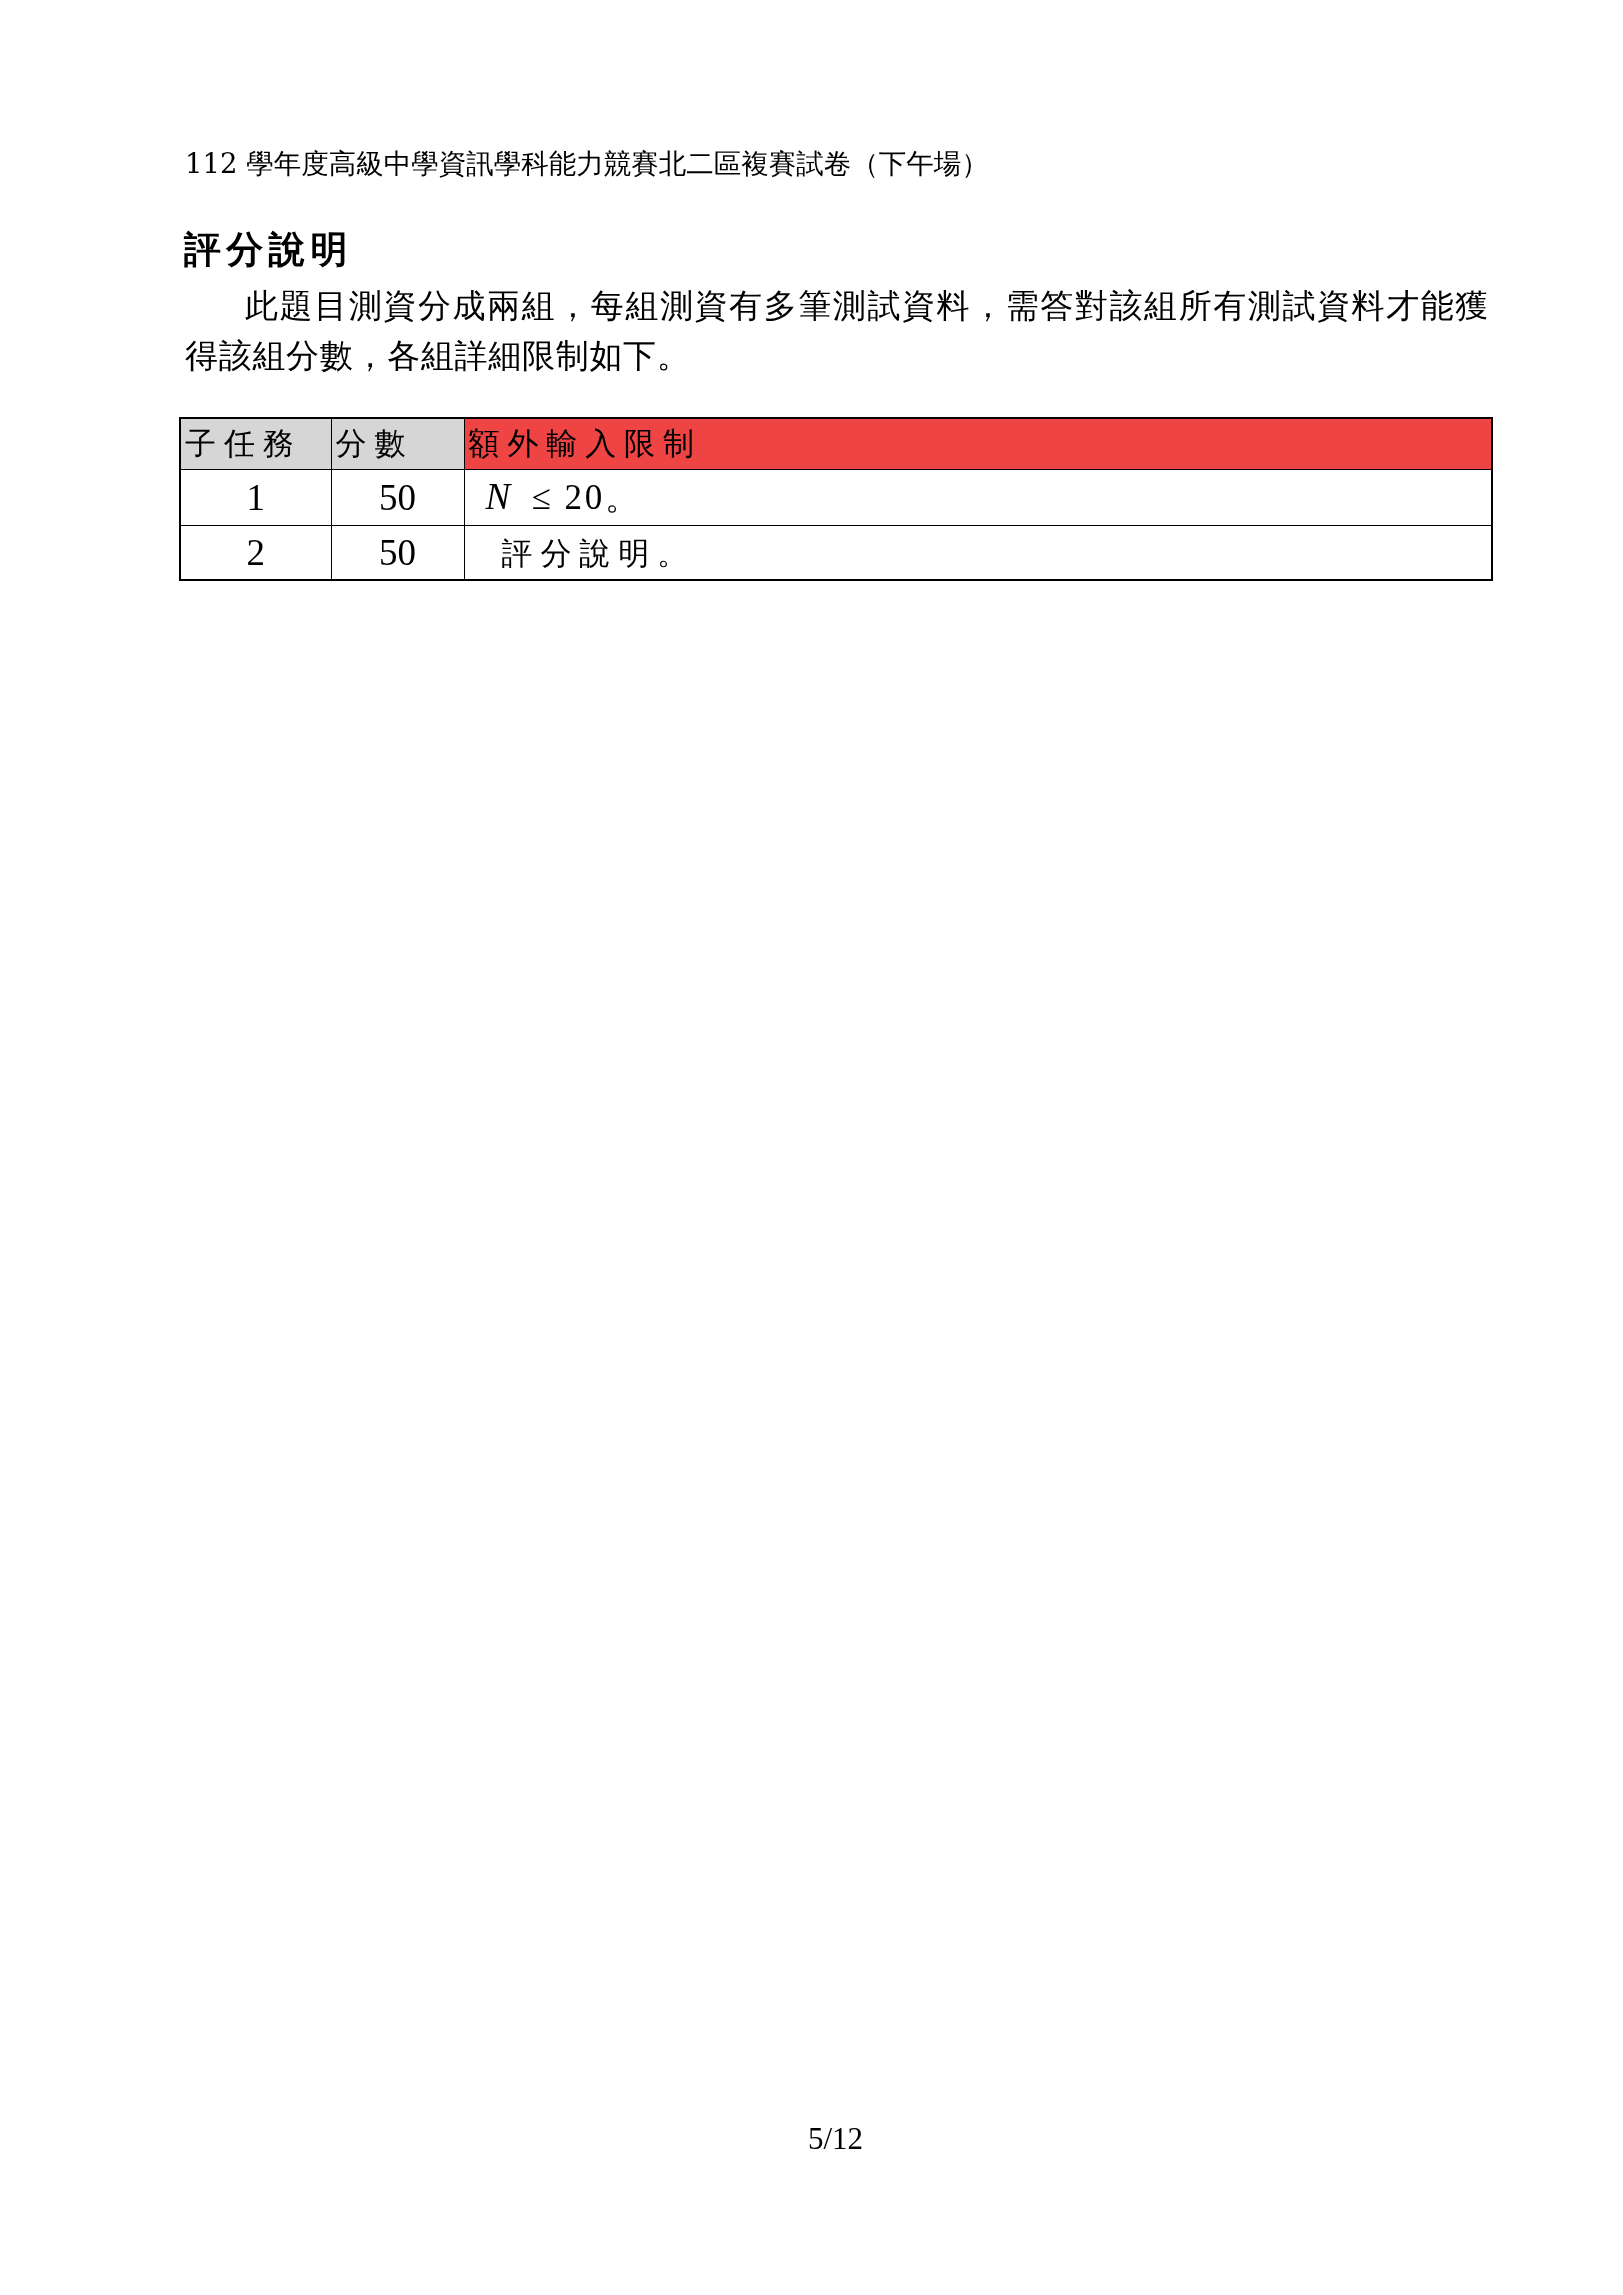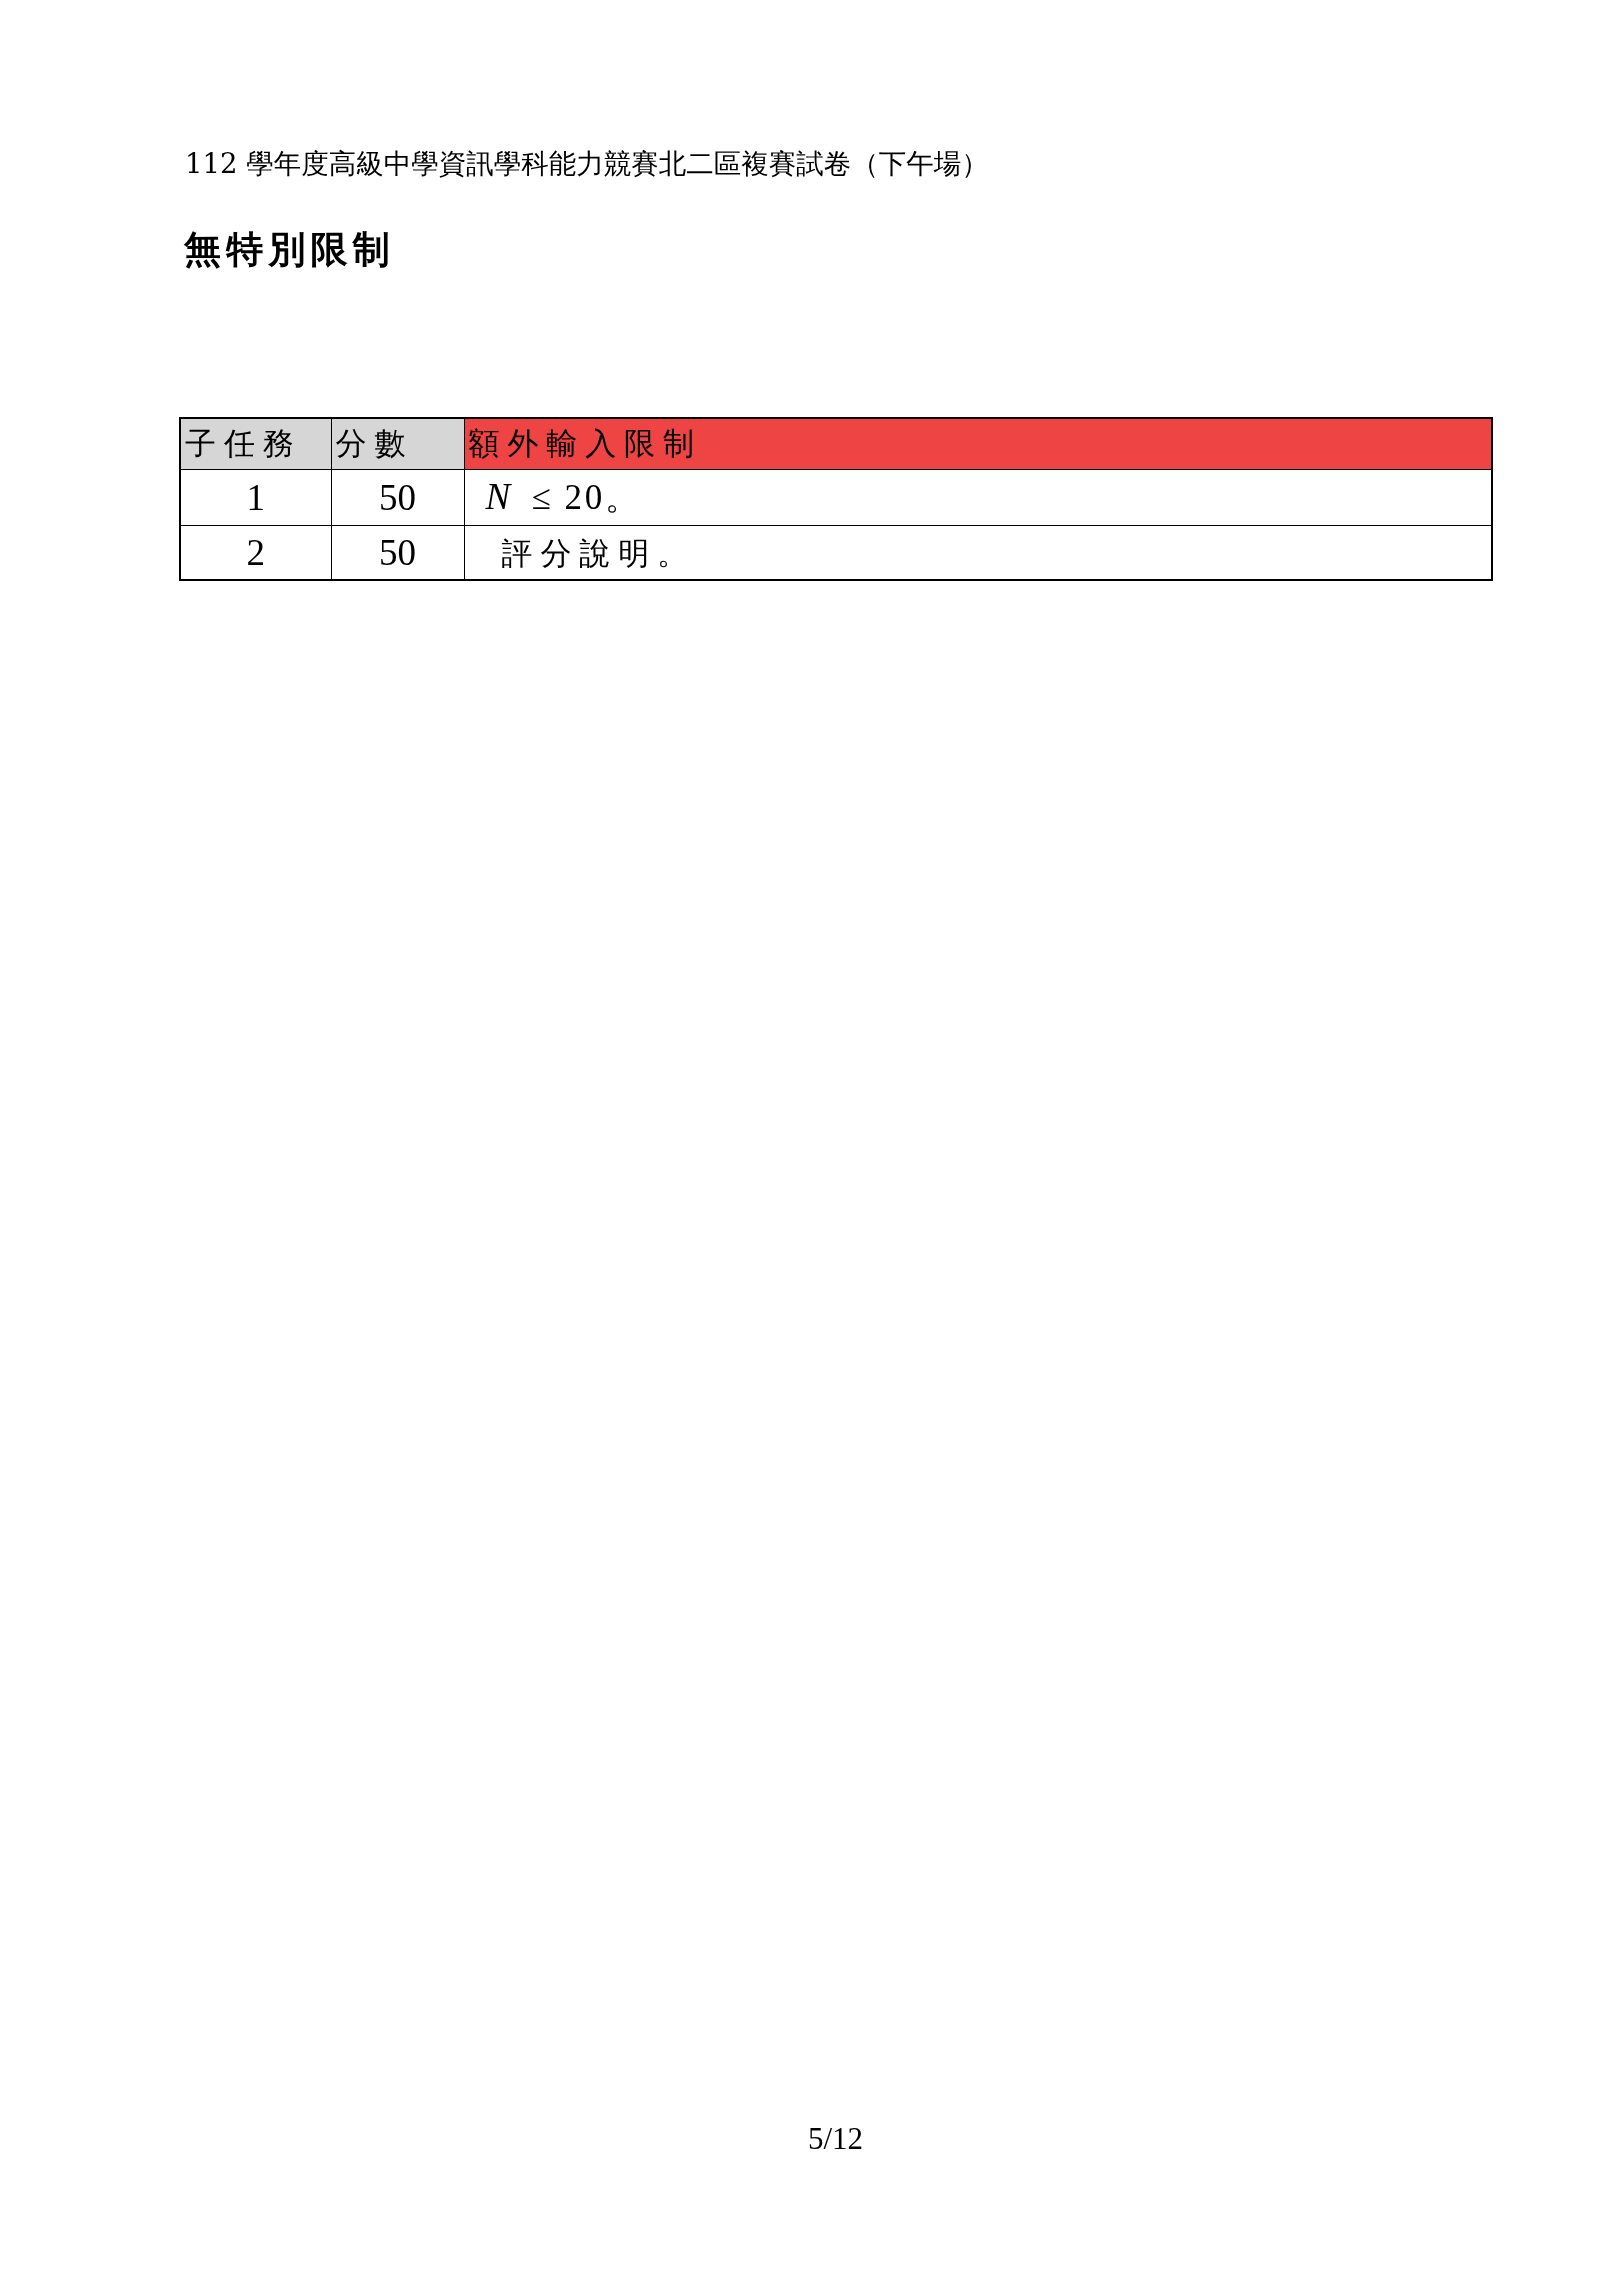--- a/index.html
+++ b/index.html
@@ -107,22 +107,23 @@
     font-family: "Liberation Serif", serif;
   }
 </style>
 </head>
 <body>
 
 <div class="page">
 
   <div class="header-line">112 學年度高級中學資訊學科能力競賽北二區複賽試卷（下午場）</div>
 
-  <h1 class="section-title">無特別限制</h1>
+  <h1 class="section-title">評分說明</h1>
 
+  <p class="body-paragraph">此題目測資分成兩組，每組測資有多筆測試資料，需答對該組所有測試資料才能獲得該組分數，各組詳細限制如下。</p>
 
   <table class="score-table">
     <colgroup>
       <col class="c1">
         <col class="c2">
         <col class="c3">
     </colgroup>
     <thead>
       <tr>
         <th style="background-color: rgb(214, 214, 214);">子任務</th>

